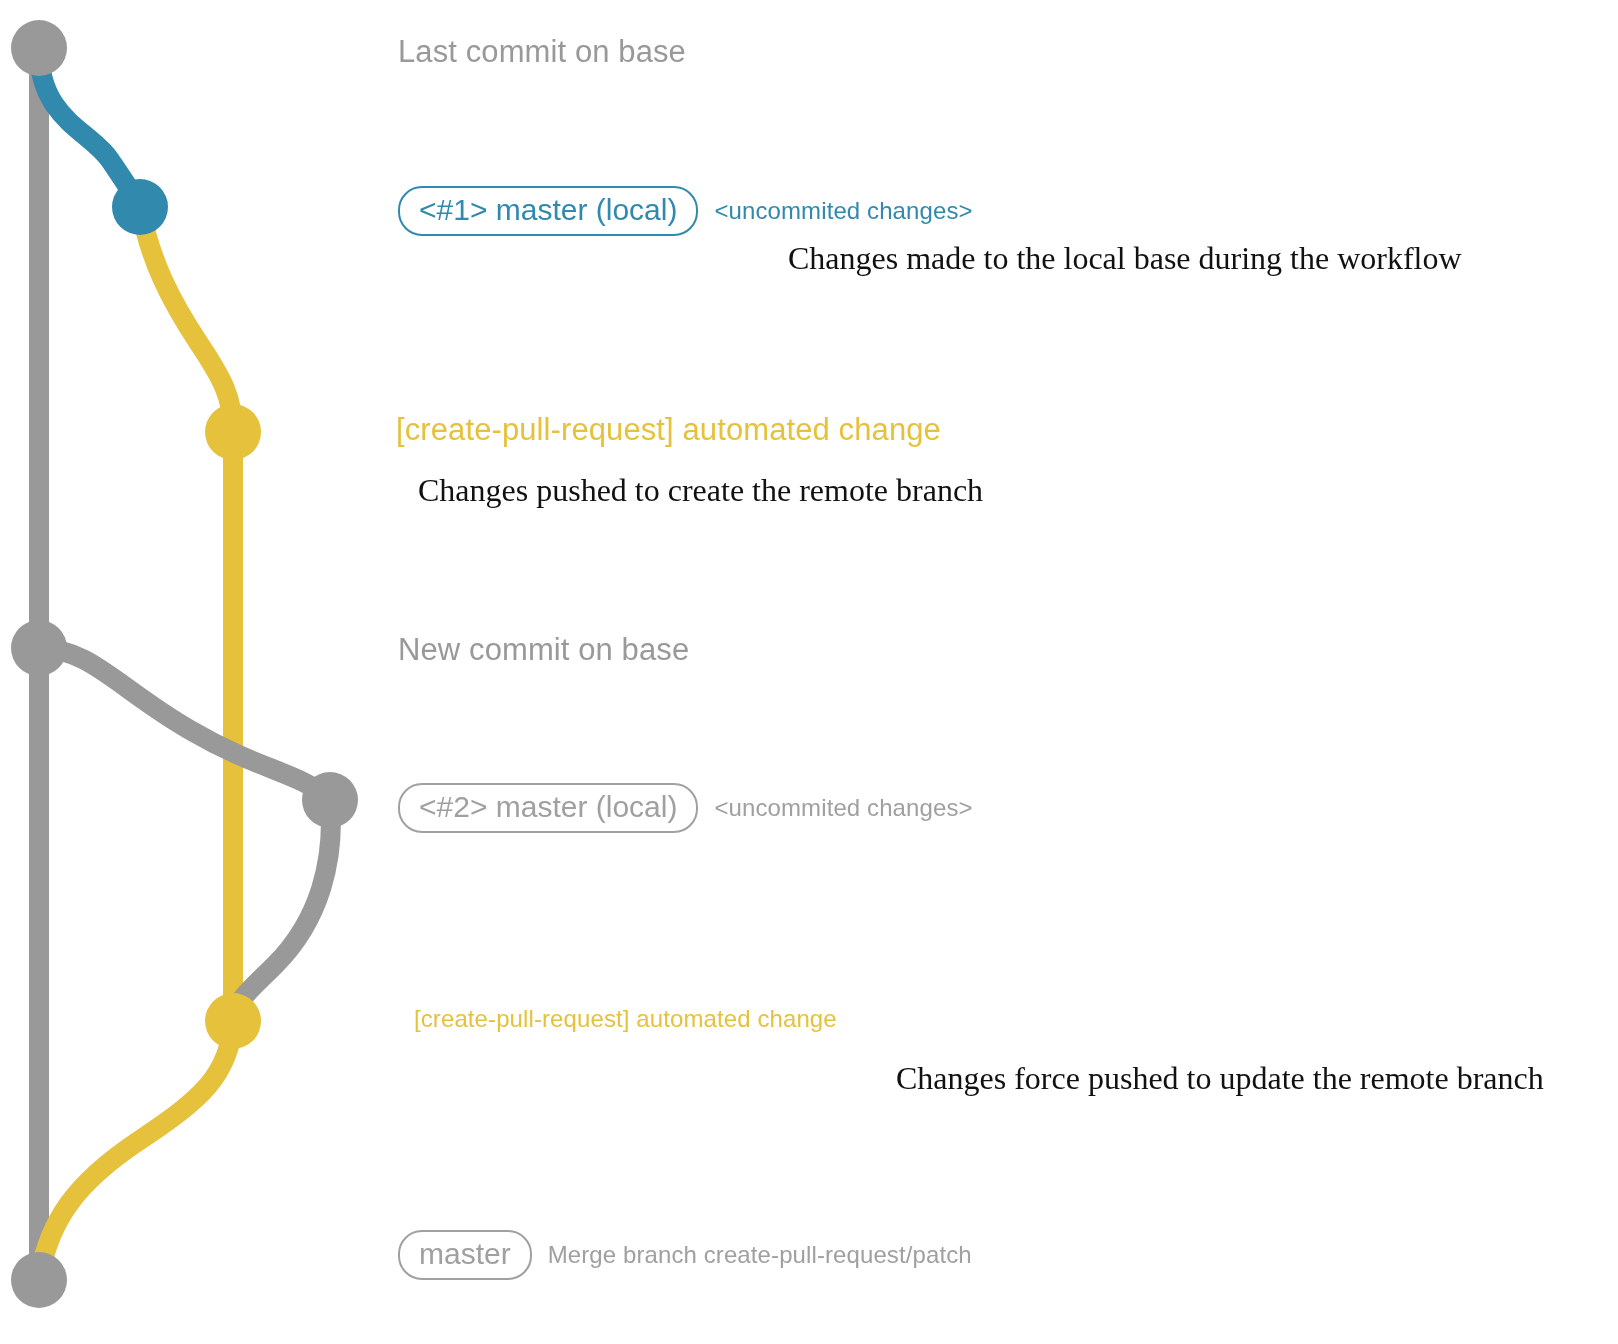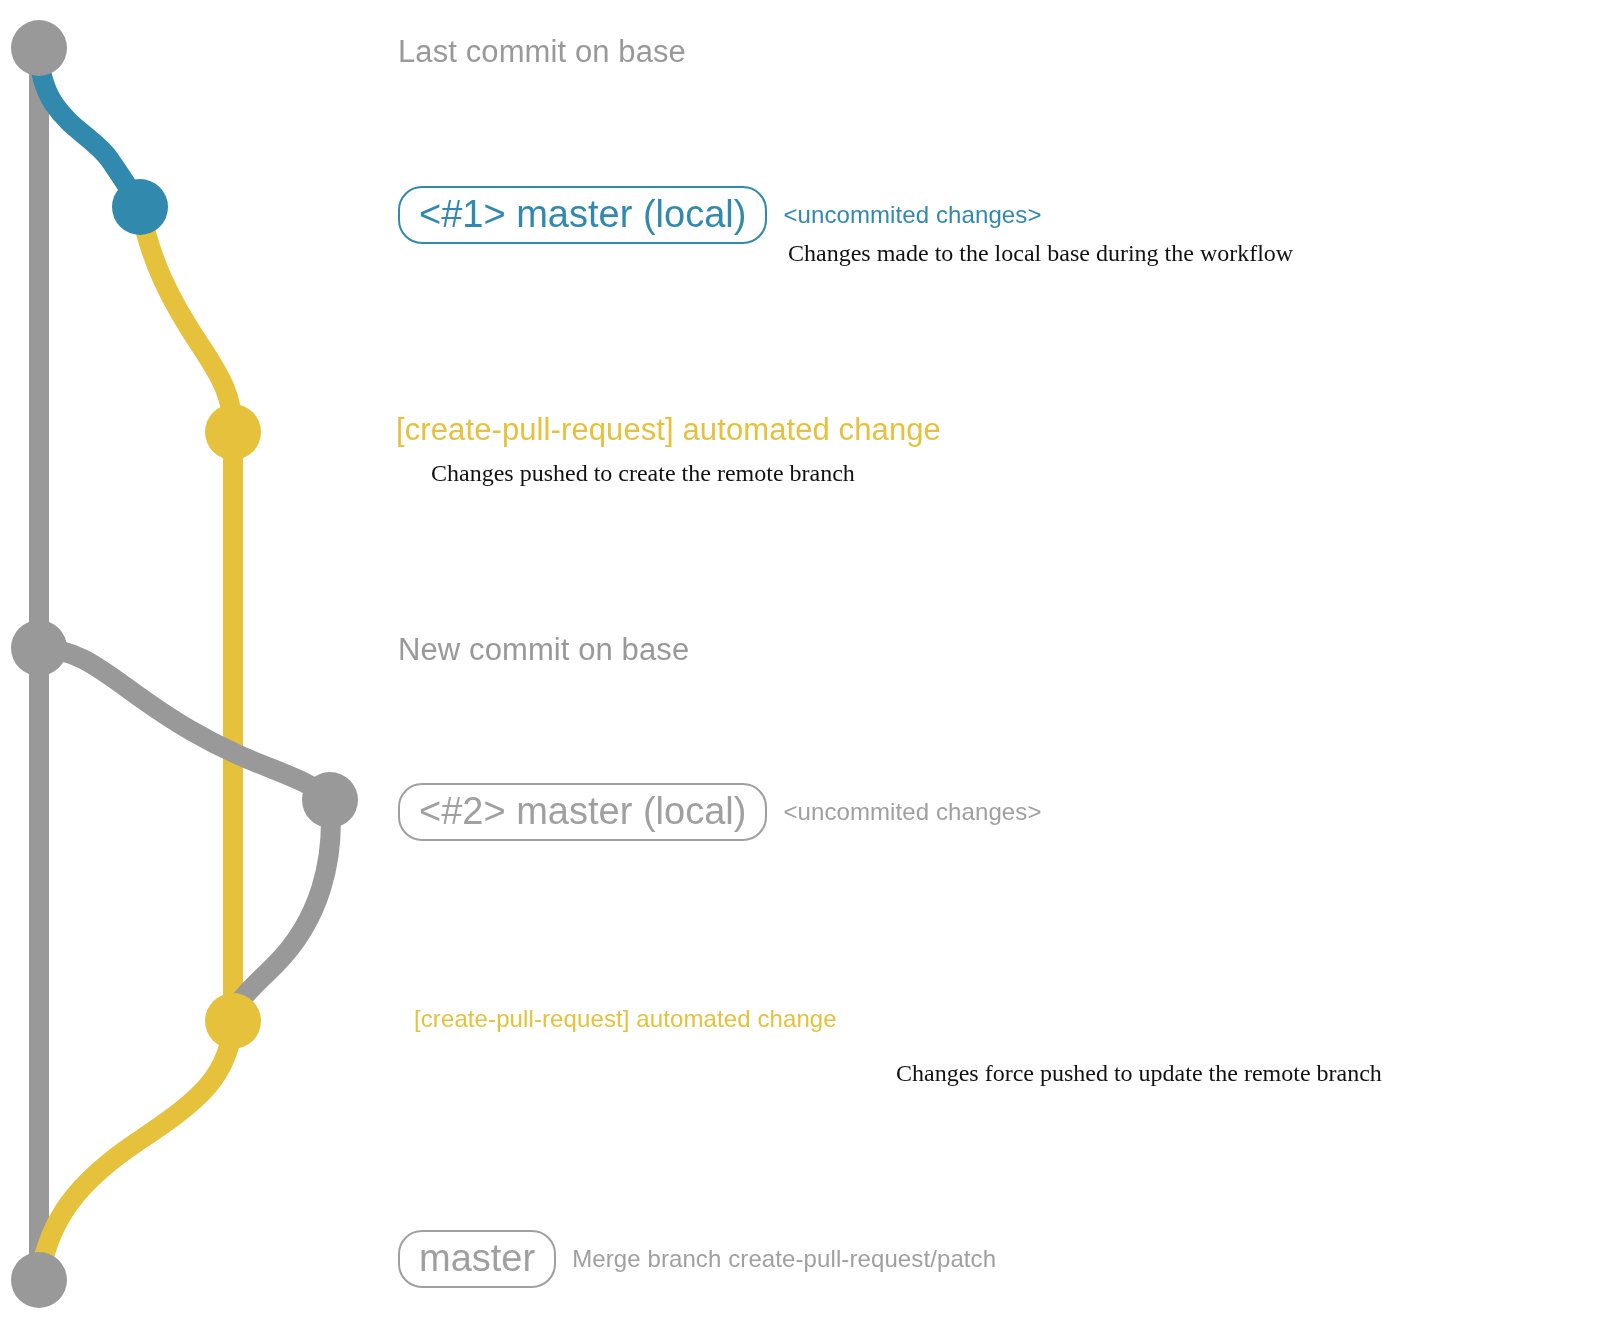--- a/index.html
+++ b/index.html
@@ -49,21 +49,21 @@
     white-space: nowrap;
   }
   .badge {
     display: inline-flex;
     align-items: center;
     justify-content: center;
     border: 2px solid #999999;
     border-radius: 24px;
     padding: 7px 19px 9px 19px;
     font-family: "Liberation Sans", sans-serif;
-    font-size: 38px;
+    font-size: 30px;
     line-height: 1;
     color: #999999;
     background: transparent;
     box-sizing: border-box;
   }
   .badge.blue  { border-color: #3189ae; color: #3189ae; }
   .badge.gray  { border-color: #a0a0a0; color: #a0a0a0; }
   .badge.yellow{ border-color: #e6c13c; color: #e6c13c; }
 
   .subject {
@@ -74,21 +74,21 @@
     letter-spacing: 0.1px;
   }
   .subject.blue   { color: #3189ae; }
   .subject.gray   { color: #a0a0a0; }
   .subject.yellow { color: #e6c13c; }
 
   
   .desc {
     position: absolute;
     font-family: "Liberation Serif", serif;
-    font-size: 24px;
+    font-size: 32px;
     color: #111111;
     white-space: nowrap;
   }
 
   .c-gray   { color: #999999; }
   .c-yellow { color: #e6c13c; }
 </style>
 </head>
 <body>
 
@@ -123,21 +123,21 @@
 
   <div class="headline c-gray" style="left:398px; top:34px;">Last commit on base</div>
 
   <div class="badge-row" style="left:398px; top:186px;">
     <span class="badge blue">&lt;#1&gt; master (local)</span>
     <span class="subject blue">&lt;uncommited changes&gt;</span>
   </div>
   <div class="desc" style="left:788px; top:240px;">Changes made to the local base during the workflow</div>
 
   <div class="headline c-yellow" style="left:396px; top:412px;">[create-pull-request] automated change</div>
-  <div class="desc" style="left:418px; top:460px;margin-left:13px;">Changes pushed to create the remote branch</div>
+  <div class="desc" style="left:418px; top:472px;">Changes pushed to create the remote branch</div>
 
   <div class="headline c-gray" style="left:398px; top:632px;">New commit on base</div>
 
   <div class="badge-row" style="left:398px; top:783px;">
     <span class="badge gray">&lt;#2&gt; master (local)</span>
     <span class="subject gray">&lt;uncommited changes&gt;</span>
   </div>
 
   <div class="badge-row" style="left:398px; top:1005px;">
     <span class="subject yellow">[create-pull-request] automated change</span>

